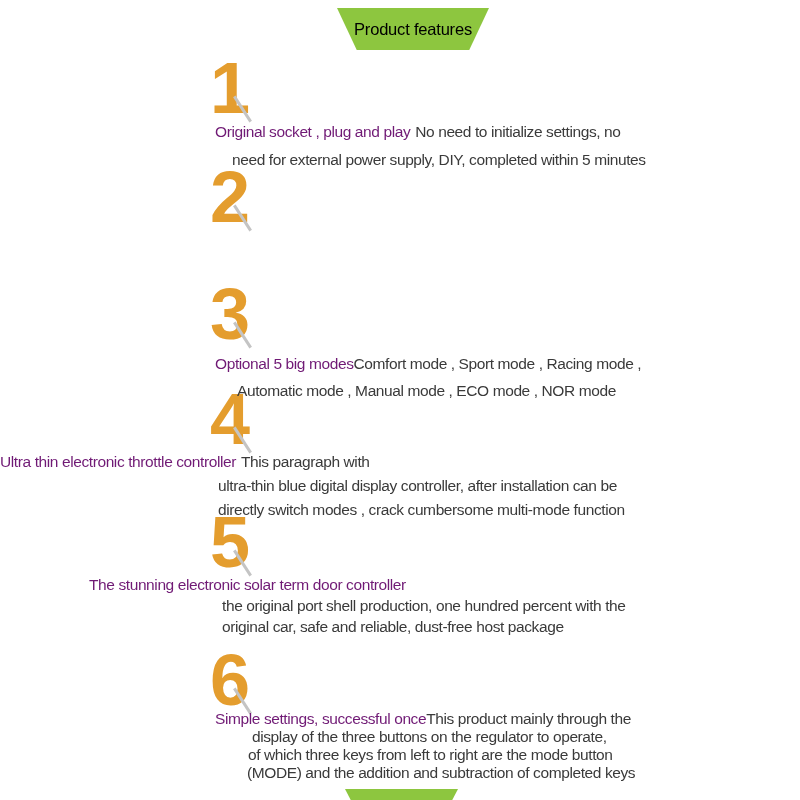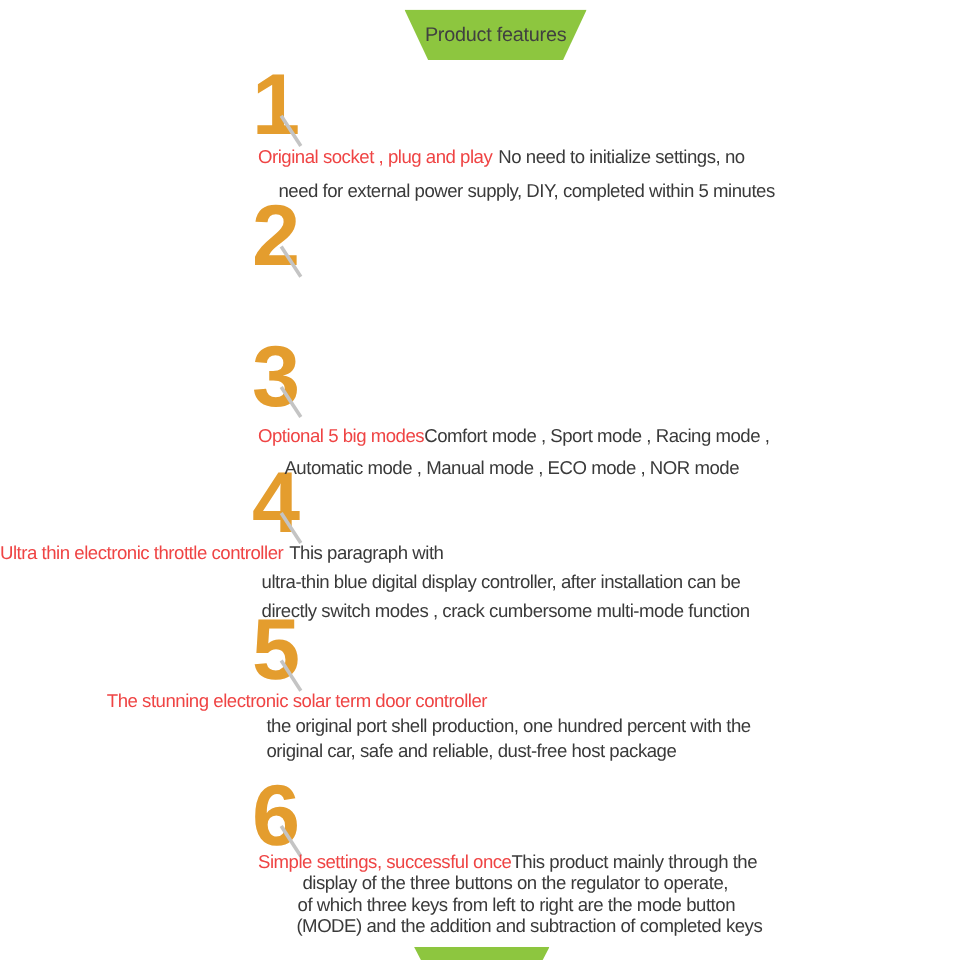--- a/index.html
+++ b/index.html
@@ -5,21 +5,21 @@
   html,body{margin:0;padding:0;background:#ffffff;}
   .page{
     position:relative;width:800px;height:800px;background:#ffffff;overflow:hidden;
     font-family:"Liberation Sans",sans-serif;color:#3a3a3a;
   }
   
   .badge{
     position:absolute;left:337px;top:8px;width:152px;height:42px;
     background:#8dc63f;clip-path:polygon(0 0,100% 0,87% 100%,13% 100%);
     display:flex;align-items:center;justify-content:center;
-    font-size:16.5px;color:#404040;letter-spacing:-0.2px;
+    font-size:16.5px;color:#000000;letter-spacing:-0.2px;
   }
   
   .num{
     position:absolute;left:210px;font-size:72px;font-weight:700;line-height:1;
     color:#e49d2e;letter-spacing:-2px;
   }
   .n1{top:52px}.n2{top:161px}.n3{top:278px}.n4{top:383px}.n5{top:506px}.n6{top:644px}
   .slash{
     position:absolute;left:31px;top:42px;width:3px;height:30px;
     background:#c4c4c4;transform:rotate(-33deg);
@@ -31,21 +31,21 @@
   .t3{top:350px;line-height:27px}
   .t4{top:450px;line-height:24px}
   .t5{top:574px;line-height:21px}
   .t6{top:710px;line-height:18px}
   .t1 .l1{margin-left:215px}.t1 .l2{margin-left:232px}
   .t2 .l1{margin-left:214px}.t2 .l2{margin-left:222px}.t2 .l3{margin-left:222px}
   .t3 .l1{margin-left:215px}.t3 .l2{margin-left:237px}
   .t4 .l1{}.t4 .l2{margin-left:218px}.t4 .l3{margin-left:218px}
   .t5 .l1{margin-left:89px}.t5 .l2{margin-left:222px}.t5 .l3{margin-left:222px}.t5 .l4{margin-left:222px}
   .t6 .l1{margin-left:215px}.t6 .l2{margin-left:252px}.t6 .l3{margin-left:248px}.t6 .l4{margin-left:247px}
-  .hd{color:#ef4444;}
+  .hd{color:#701a75;}
   .gap{margin-left:5px;}
   
   .badge-bottom{
     position:absolute;left:345px;top:789px;width:113px;height:26px;
     background:#8dc63f;clip-path:polygon(0 0,100% 0,88% 100%,12% 100%);
   }
 </style>
 </head>
 <body>
 

